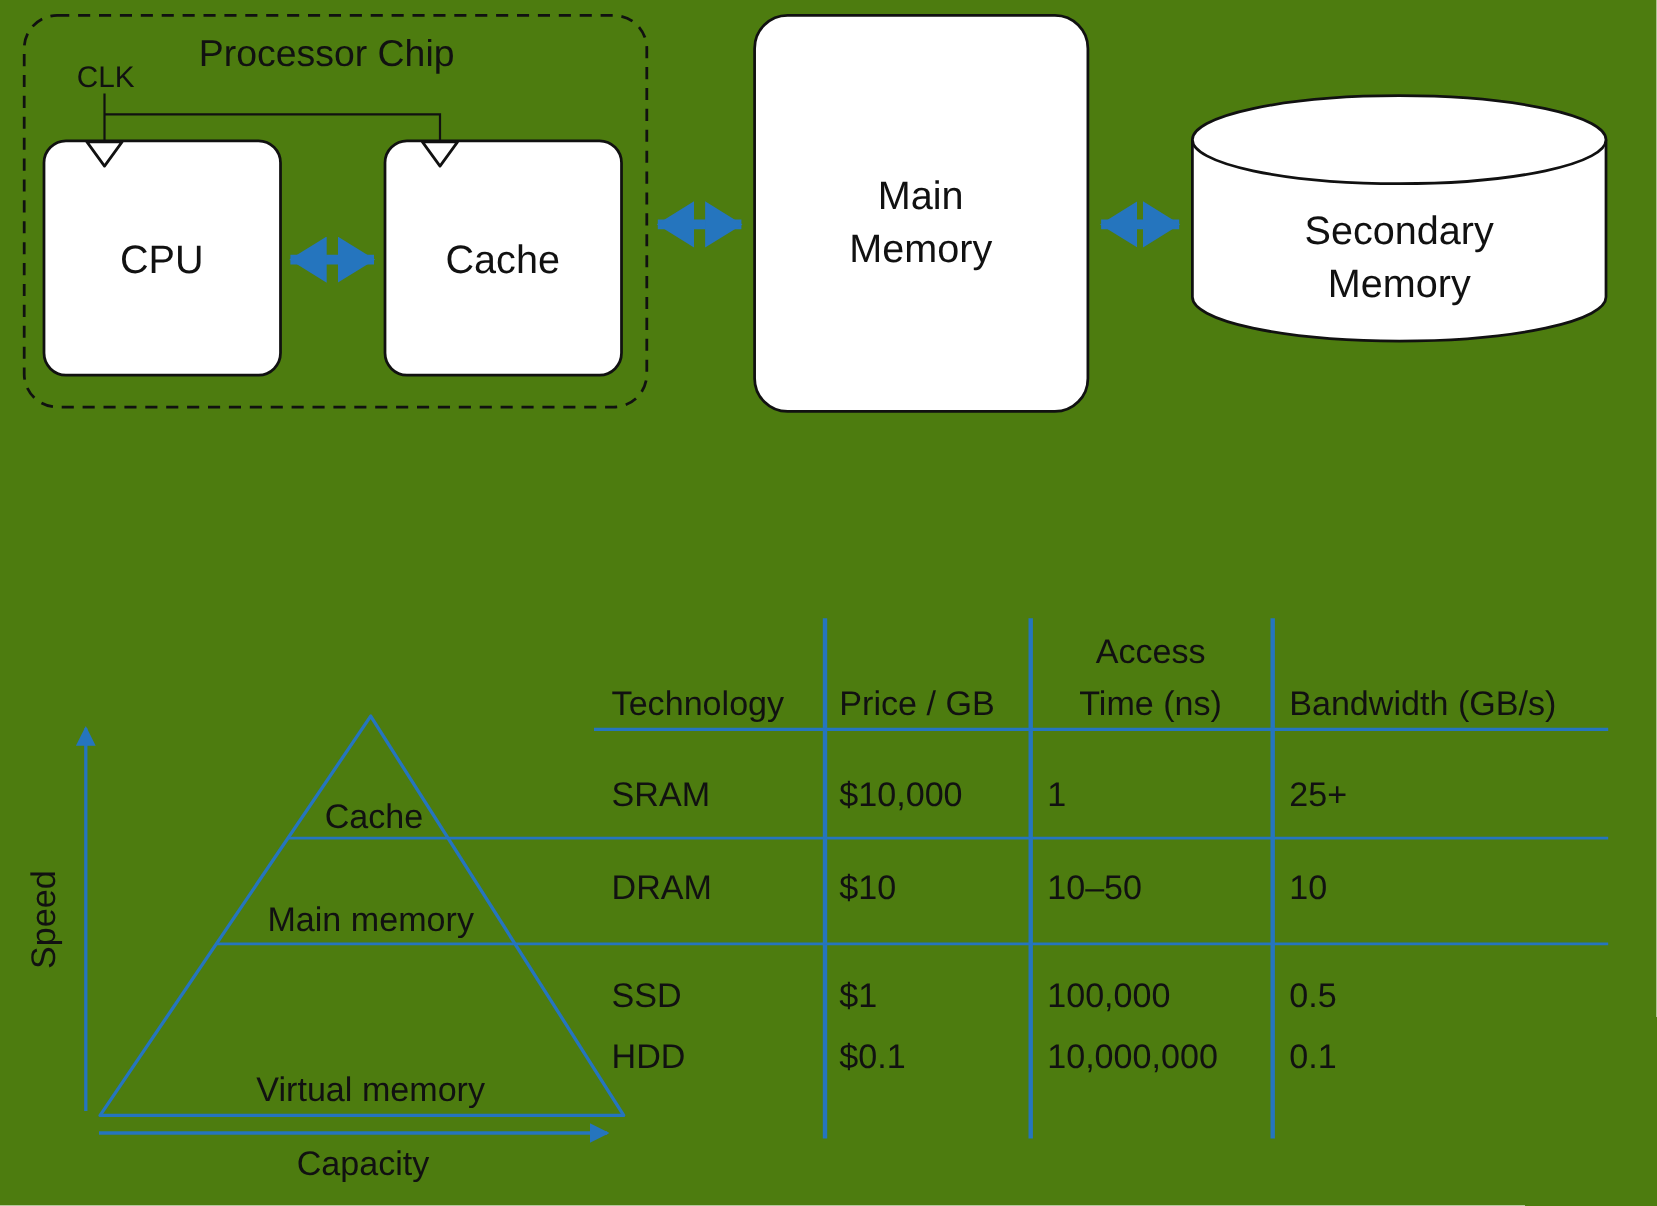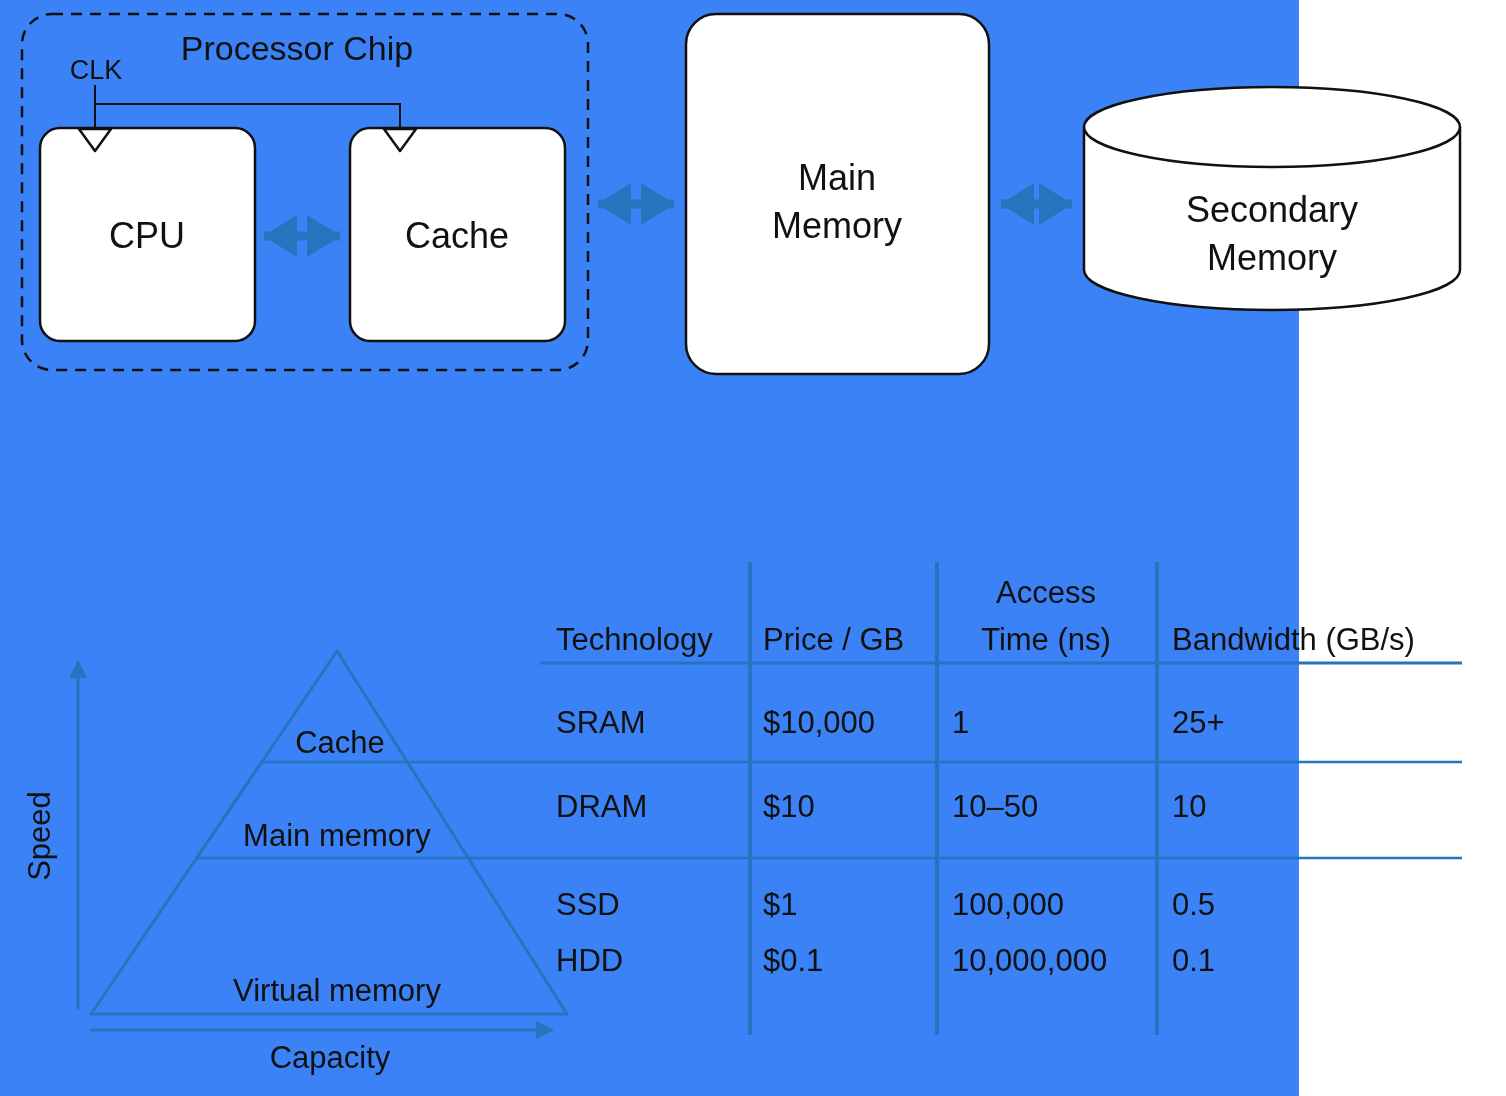--- a/index.html
+++ b/index.html
@@ -1,16 +1,16 @@
 <!DOCTYPE html>
 <html style="--blue: #2575BE;"><head>
 <meta charset="utf-8">
 <style>
   html,body { margin:0; padding:0; background:#ffffff; }
-  .page { width:1299px; height:1096px; position:relative; background:#3b82f6; }
+  .page { width:1506px; height:1096px; position:relative; background:#4d7c0f; }
   svg text { font-family:"Liberation Sans", sans-serif; fill:#111; }
   .t36 { font-size:36px; }
   .t34 { font-size:34px; }
   .t31 { font-size:31px; }
   .t27 { font-size:27px; }
   .mid { text-anchor:middle; }
   .box { fill:#fff; stroke:#111; stroke-width:2.5; }
   .dashed { fill:none; stroke:#111; stroke-width:2.5; stroke-dasharray:11 8; }
   .notch { fill:#fff; stroke:#111; stroke-width:2.5; stroke-linejoin:round; }
   .clkline { fill:none; stroke:#111; stroke-width:2; }

